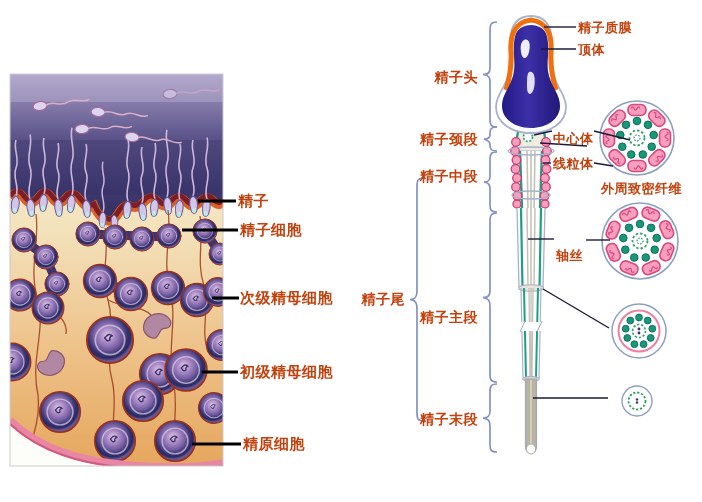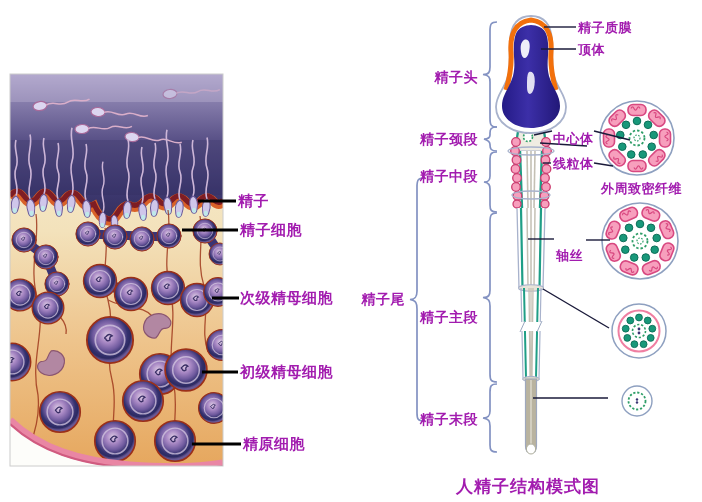--- a/index.html
+++ b/index.html
@@ -2,21 +2,21 @@
 <html><head>
 <meta charset="utf-8">
 <style>
   html,body{margin:0;padding:0;background:#ffffff;}
   .stage{
     position:relative;width:702px;height:502px;background:#ffffff;overflow:hidden;
     font-family:"Liberation Sans","DejaVu Sans",sans-serif;
   }
   .stage svg{position:absolute;left:0;top:0;}
   .lbl{
-    position:absolute;color:#a21caf;font-weight:bold;white-space:nowrap;line-height:1;
+    position:absolute;color:#c2410c;font-weight:bold;white-space:nowrap;line-height:1;
     font-size:13px;letter-spacing:0.5px;
   }
   .lbl-left{font-size:15px;}
   .lbl-seg{font-size:14px;text-align:right;width:58px;}
   
   #lbl-sperm{left:238px;top:193px;}
   #lbl-spermatid{left:240px;top:222px;}
   #lbl-secondary{left:240px;top:290px;}
   #lbl-primary{left:240px;top:364px;}
   #lbl-spermatogonium{left:243px;top:436px;}
@@ -426,15 +426,14 @@
 <div id="lbl-neck" class="lbl lbl-seg">精子颈段</div>
 <div id="lbl-centriole" class="lbl">中心体</div>
 <div id="lbl-mito" class="lbl">线粒体</div>
 <div id="lbl-midpiece" class="lbl lbl-seg">精子中段</div>
 <div id="lbl-odf" class="lbl">外周致密纤维</div>
 <div id="lbl-axoneme" class="lbl">轴丝</div>
 <div id="lbl-tail" class="lbl">精子尾</div>
 <div id="lbl-principal" class="lbl lbl-seg">精子主段</div>
 <div id="lbl-endpiece" class="lbl lbl-seg">精子末段</div>
 
-<div id="caption" class="lbl">人精子结构模式图</div>
 
 </div>
 
 </body></html>

